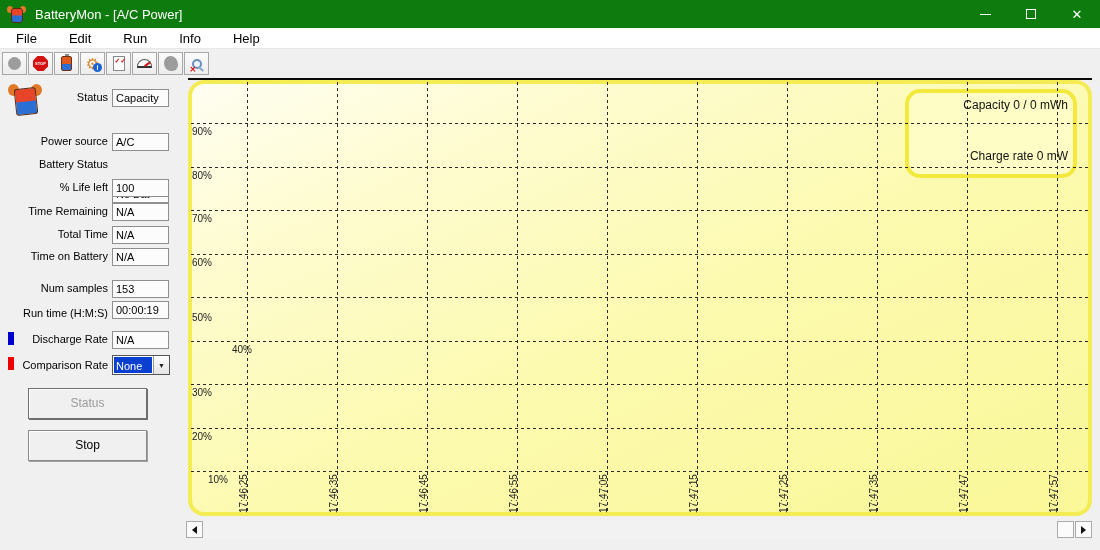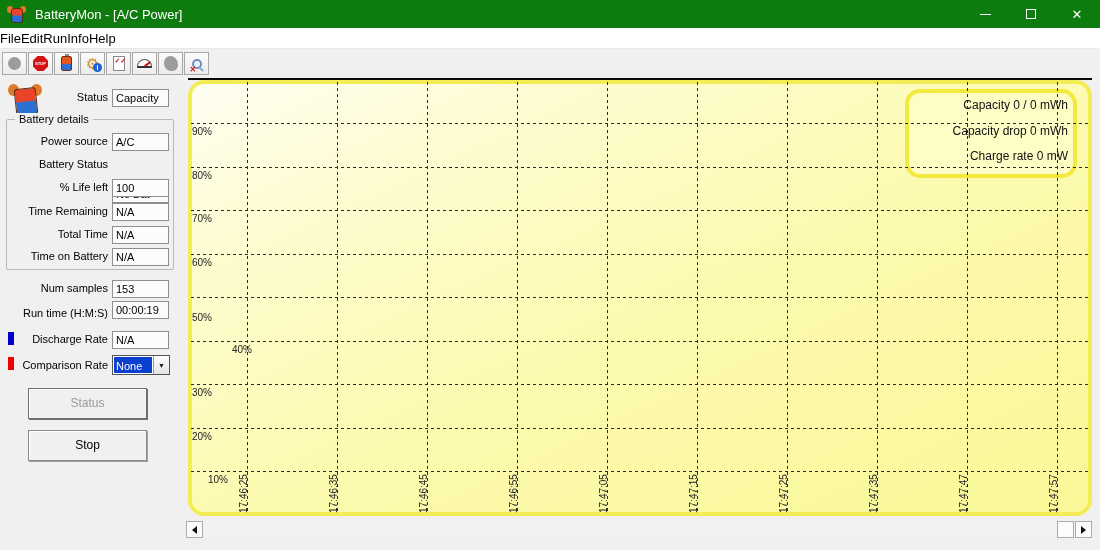--- a/index.html
+++ b/index.html
@@ -10,21 +10,21 @@
   .titlebar { position:absolute; left:0; top:0; width:1100px; height:28px; background:#0e7b0e; display:flex; align-items:center; }
   .app-icon { width:18px; height:18px; margin-left:8px; position:relative; }
   .title-text { color:#fff; font-size:13px; margin-left:9px; }
   .win-btns { position:absolute; right:0; top:0; height:28px; display:flex; }
   .win-btn { width:46px; height:28px; display:flex; align-items:center; justify-content:center; color:#fff; font-size:13px; cursor:default; }
   .glyph-min { width:11px; height:1px; background:#fff; }
   .glyph-max { width:10px; height:10px; border:1px solid #fff; }
 
   
   .menubar { position:absolute; left:0; top:28px; width:1100px; height:21px; background:#ffffff; display:flex; align-items:center; border-bottom:1px solid #e8e8e8; }
-  .menu-item { padding:0 0; font-size:13px; color:#000; height:21px; line-height:21px; }
+  .menu-item { padding:0 16px; font-size:13px; color:#000; height:21px; line-height:21px; }
 
   
   .toolbar { position:absolute; left:0; top:49px; width:1100px; height:28px; background:#f0f0f0; display:flex; align-items:flex-start; padding:3px 0 0 2px; }
   .tbtn { width:25px; height:23px; background:linear-gradient(#fbfbfb,#ececec); border:1px solid #a8a8a8; margin-right:1px; display:flex; align-items:center; justify-content:center; position:relative; }
   .icon-record { width:13px; height:13px; border-radius:50%; background:#9c9c9c; }
   .icon-stop { width:15px; height:15px; background:#d41111; clip-path:polygon(30% 0,70% 0,100% 30%,100% 70%,70% 100%,30% 100%,0 70%,0 30%); display:flex; align-items:center; justify-content:center; color:#fff; font-size:4px; font-weight:bold; }
   .icon-batt { width:11px; height:15px; border-radius:2px; background:linear-gradient(#e05a20 0 55%, #2b6fd4 55% 100%); border:1px solid #703010; position:relative; }
   .icon-batt:before { content:""; position:absolute; left:3px; top:-3px; width:4px; height:2px; background:#888; }
   .icon-gear { font-size:15px; color:#d58a2a; line-height:1; }
   .icon-gear .info-dot { position:absolute; right:2px; bottom:2px; width:9px; height:9px; border-radius:50%; background:#1b62d6; color:#fff; font-size:7px; line-height:9px; text-align:center; font-weight:bold; }
@@ -138,23 +138,20 @@
 <div class="panel">
   <div class="logo">
     <div class="batt-arm" style="left:0; top:0; width:11px; height:12px;"></div>
     <div class="batt-arm" style="right:4px; top:0; width:11px; height:12px;"></div>
     <div class="batt-body" style="left:7px; top:4px; width:22px; height:27px; transform:rotate(-6deg);"></div>
   </div>
 
   <div class="row-label" style="top:12px;">Status</div>
   <div class="field" style="top:12px;">Capacity</div>
 
-  <div class="groupbox">
-    <div class="groupbox-title">Battery details</div>
-  </div>
 
   <div class="row-label" style="top:56px;">Power source</div>
   <div class="field" style="top:56px;">A/C</div>
 
   <div class="row-label" style="top:79px;">Battery Status</div>
   <div class="field" style="top:72px;margin-top:36px;">No Bat</div>
 
   <div class="row-label" style="top:102px;">% Life left</div>
   <div class="field" style="top:102px;">100</div>
 
@@ -187,21 +184,20 @@
   <div class="btn btn-start">Status</div>
   <div class="btn btn-stop">Stop</div>
 </div>
 
 <div class="chart-wrap">
   <div class="chart-bg"></div>
   <div class="topline"></div>
 
   <div class="infobox"></div>
   <div class="infotext" style="top:18px;">Capacity 0 / 0 mWh</div>
-  <div class="infotext" style="top:44px;">Capacity drop 0 mWh</div>
   <div class="infotext" style="top:69px;">Charge rate 0 mW</div>
 
   <div class="hgrid" style="top:43px;"></div>
   <div class="hgrid" style="top:87px;"></div>
   <div class="hgrid" style="top:130px;"></div>
   <div class="hgrid" style="top:174px;"></div>
   <div class="hgrid" style="top:217px;"></div>
   <div class="hgrid" style="top:261px;"></div>
   <div class="hgrid" style="top:304px;"></div>
   <div class="hgrid" style="top:348px;"></div>

